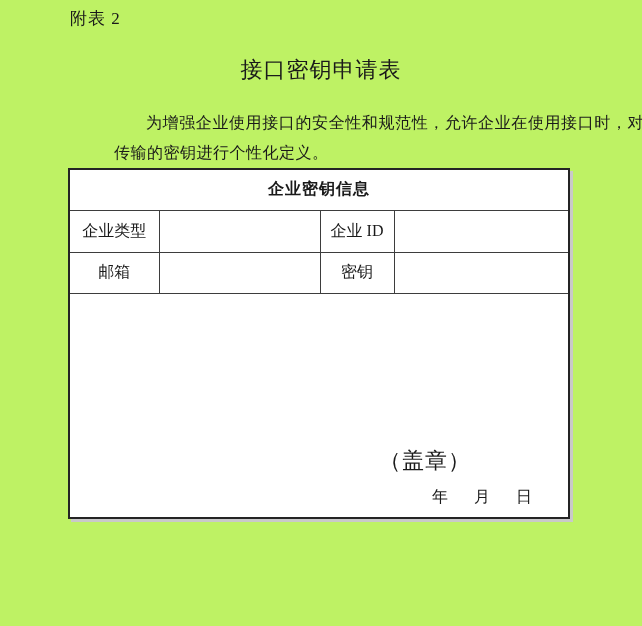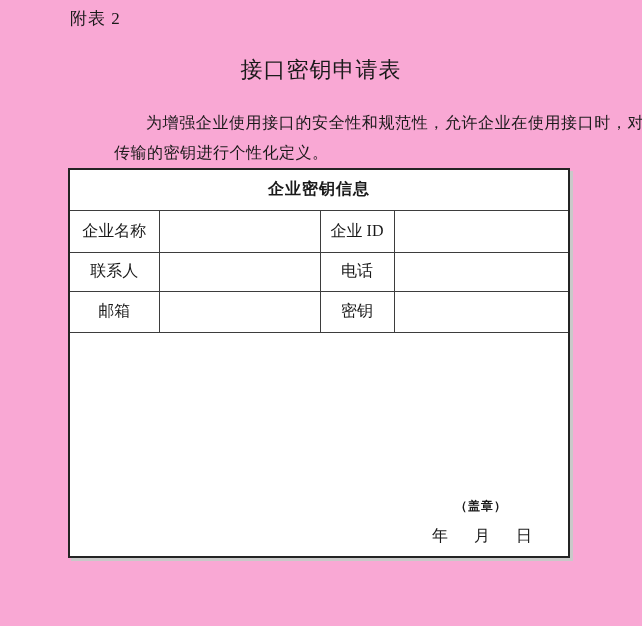--- a/index.html
+++ b/index.html
@@ -5,21 +5,21 @@
   * { margin: 0; padding: 0; box-sizing: border-box; }
   html, body { background: #ffffff; }
   body {
     font-family: "Liberation Serif", "DejaVu Serif", serif;
     color: #1a1a1a;
   }
   .page {
     position: relative;
     width: 642px;
     height: 626px;
-    background: #f9a8d4;
+    background: #bef264;
     overflow: hidden;
   }
   .appendix {
     position: absolute;
     left: 70px;
     top: 7px;
     font-size: 17px;
     letter-spacing: 1px;
   }
   .form-title {
@@ -76,24 +76,23 @@
   .r1 td { height: 57px; line-height: 27px; }
   .r2 td { height: 42px; }
   .r3 td { height: 39px; }
   .r4 td { height: 41px; }
   .r-big td {
     height: 225px;
     vertical-align: bottom;
     text-align: right;
   }
   .seal-line {
-    margin: 0 61px 11px 0;
-    font-size: 12px;
+    margin: 0 97px 11px 0;
+    font-size: 22px;
     letter-spacing: 1px;
-    font-weight: bold;
   }
   .date-line {
     margin: 0 36px 9px 0;
     font-size: 16px;
     word-spacing: 22px;
   }
 </style>
 </head>
 <body>
 
@@ -112,32 +111,26 @@
         <col class="c3">
         <col class="c4">
     </colgroup>
     <tbody>
       <tr class="r-head">
         <td colspan="4">企业密钥信息</td>
       </tr>
 
 
       <tr class="r2">
-        <td>企业名称</td>
+        <td>企业类型</td>
         <td></td>
         <td>企业 ID</td>
         <td></td>
       </tr>
 
-      <tr class="r3">
-        <td>联系人</td>
-        <td></td>
-        <td>电话</td>
-        <td></td>
-      </tr>
 
       <tr class="r4">
         <td>邮箱</td>
         <td></td>
         <td>密钥</td>
         <td></td>
       </tr>
 
       <tr class="r-big">
         <td colspan="4">

